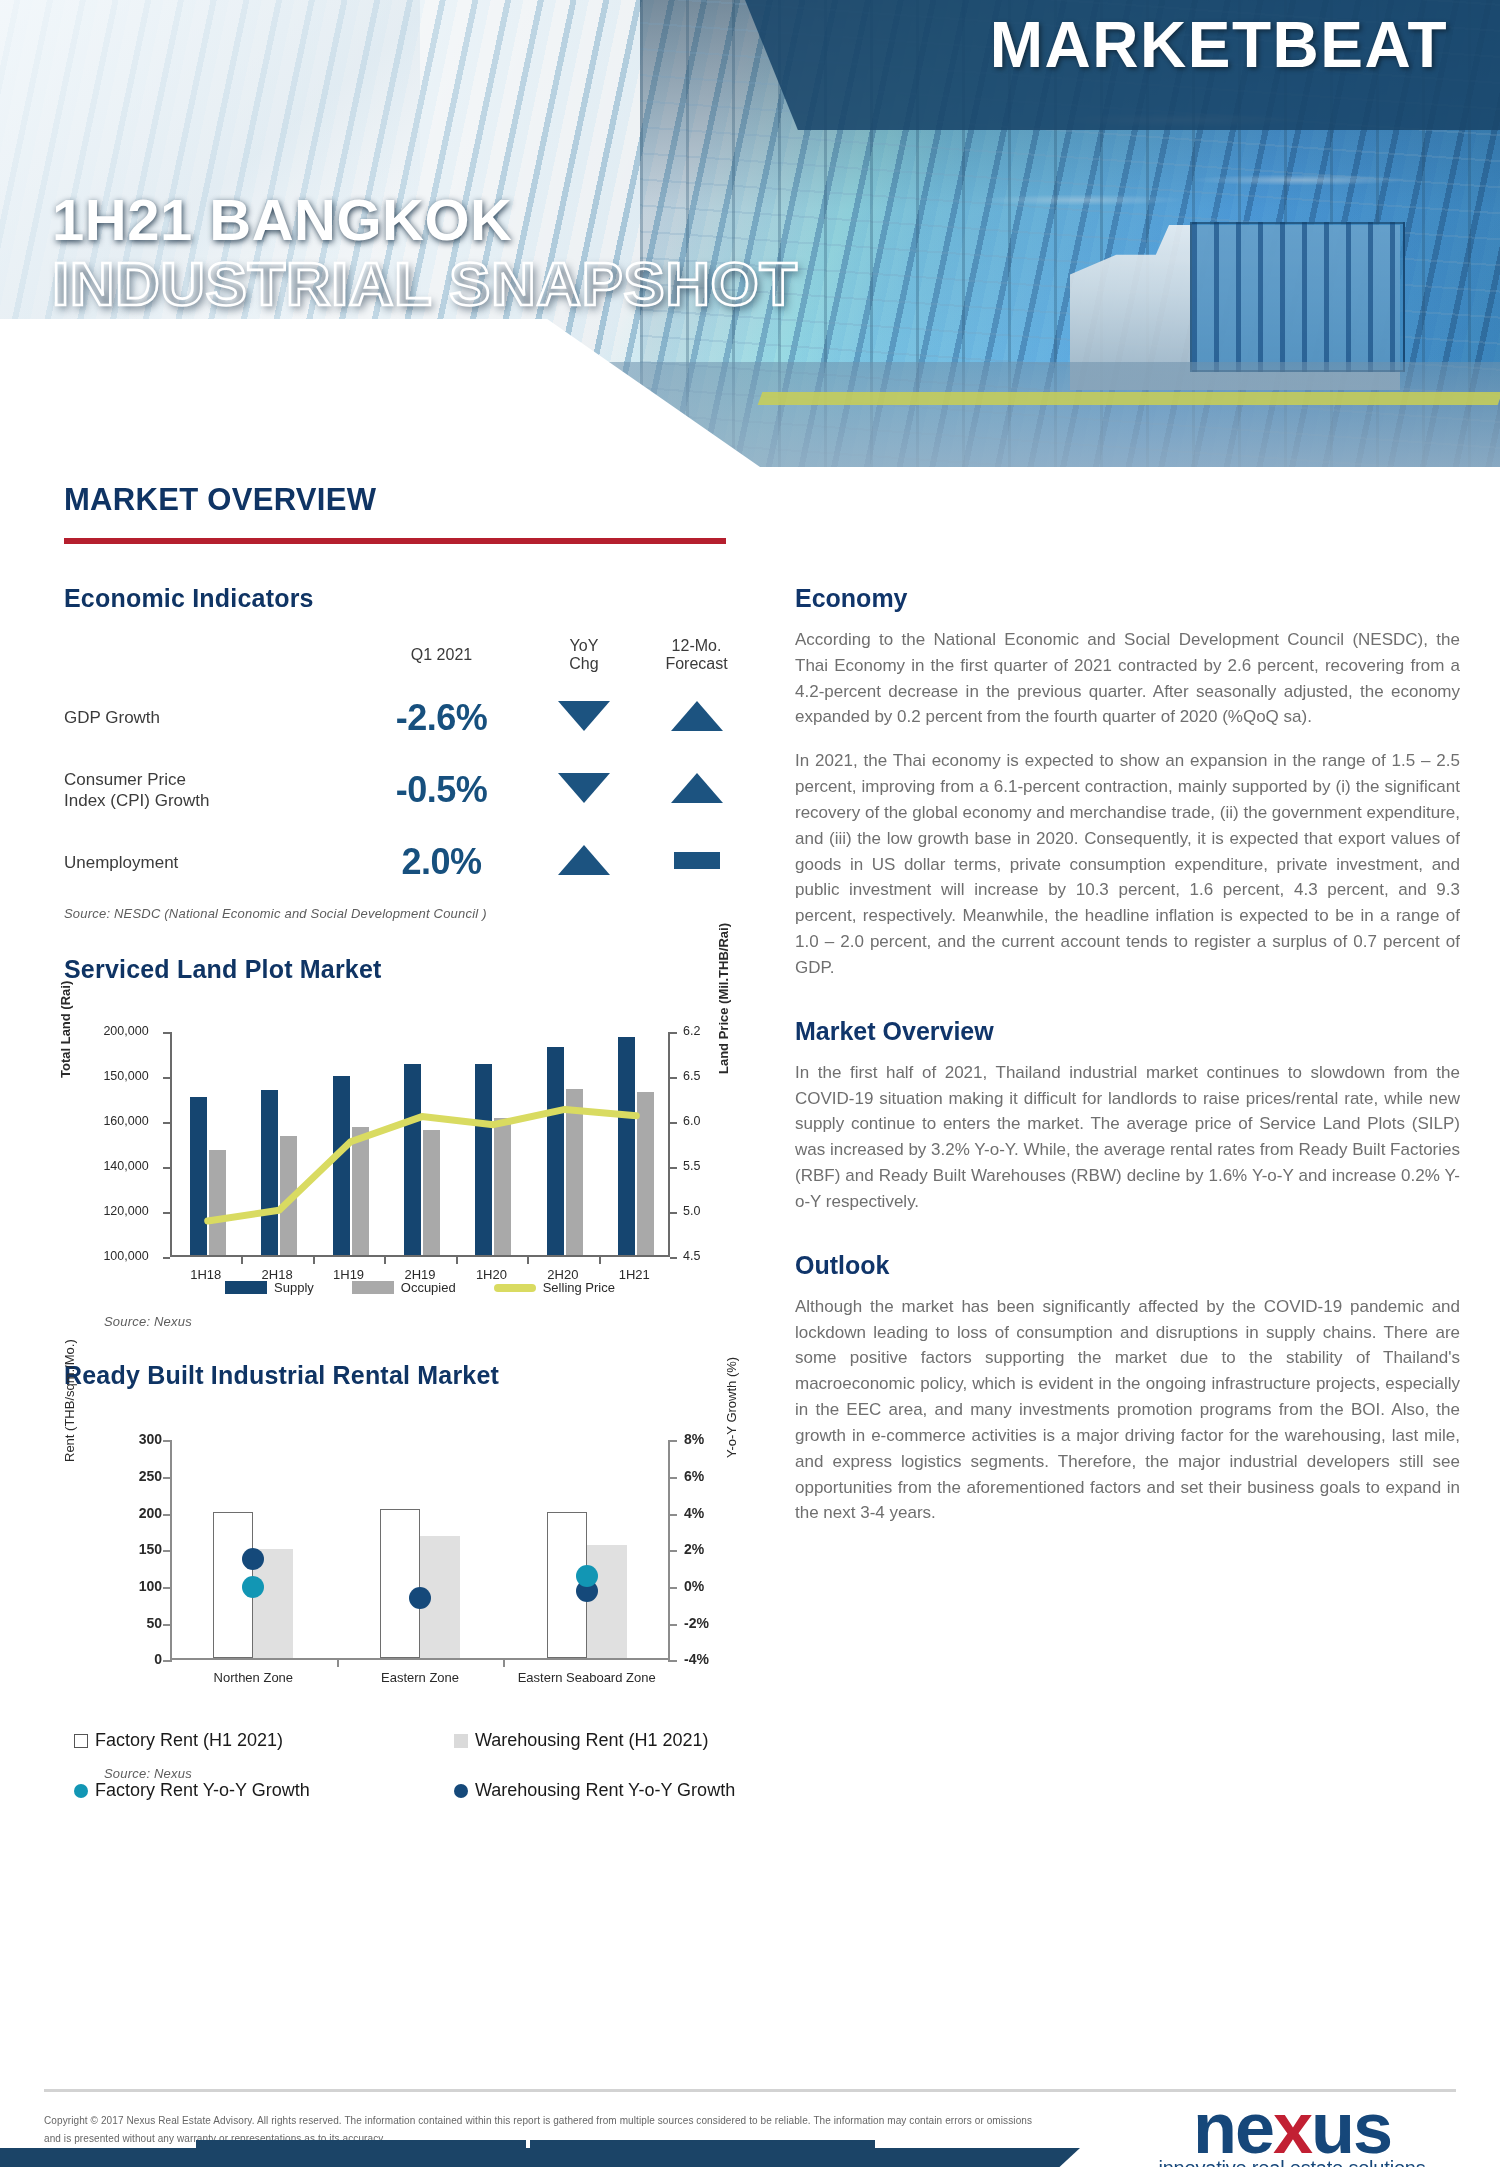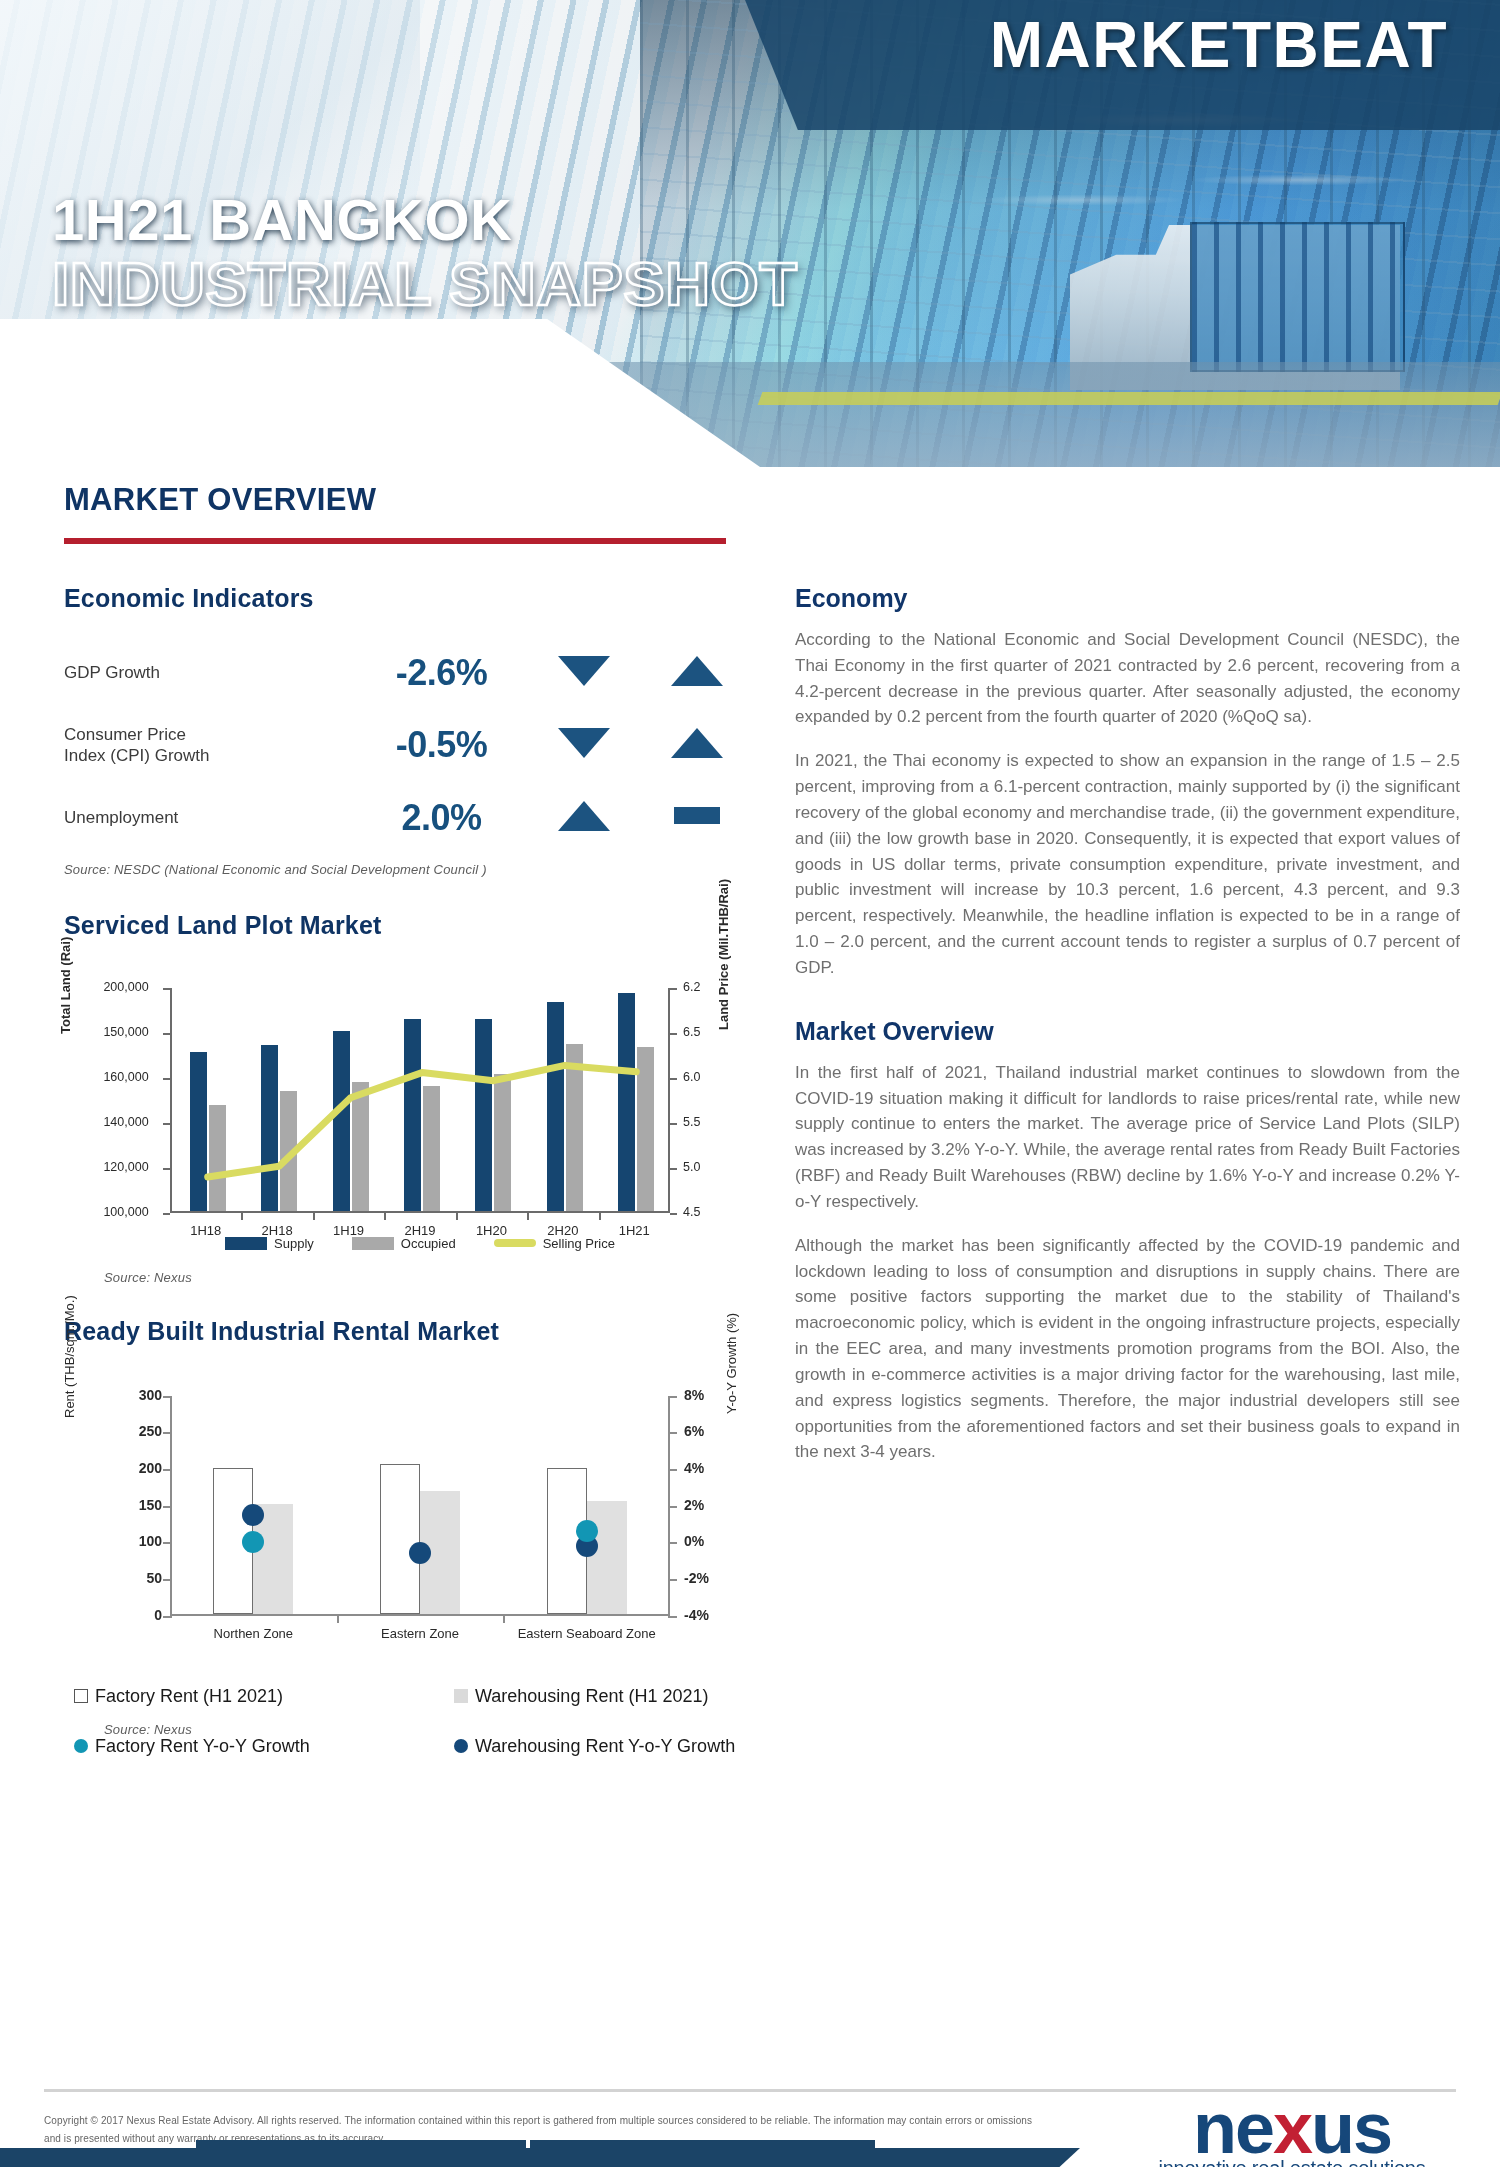--- a/index.html
+++ b/index.html
@@ -292,20 +292,32 @@
 
   <div class="mo-head">MARKET OVERVIEW</div>
   <div class="mo-rule"></div>
 
   <div class="left-col">
 
     <div class="sec-head">Economic Indicators</div>
 
     <table class="ind-table">
       <tbody>
+          <tr class="ind-hdr">
+        <td></td>
+        <td>Q1 2021</td>
+        <td>
+          <div>YoY</div>
+          <div>Chg</div>
+        </td>
+        <td>
+          <div>12-Mo.</div>
+          <div>Forecast</div>
+        </td>
+      </tr>
       <tr class="ind-row">
         <td class="ind-label">GDP Growth</td>
         <td class="ind-value">-2.6%</td>
         <td class="ind-arrow"><span class="tri-down"></span></td>
         <td class="ind-arrow2"><span class="tri-up"></span></td>
       </tr>
       <tr class="ind-row">
         <td class="ind-label" style="white-space:pre-line;">Consumer Price
 Index (CPI) Growth</td>
         <td class="ind-value">-0.5%</td>
@@ -475,20 +487,21 @@
   </div>
 
   <div class="right-col">
     <div class="r-head">Economy</div>
     <div class="r-para">According to the National Economic and Social Development Council (NESDC), the Thai Economy in the first quarter of 2021 contracted by 2.6 percent, recovering from a 4.2-percent decrease in the previous quarter. After seasonally adjusted, the economy expanded by 0.2 percent from the fourth quarter of 2020 (%QoQ sa).</div>
     <div class="r-para">In 2021, the Thai economy is expected to show an expansion in the range of 1.5 – 2.5 percent, improving from a 6.1-percent contraction, mainly supported by (i) the significant recovery of the global economy and merchandise trade, (ii) the government expenditure, and (iii) the low growth base in 2020. Consequently, it is expected that export values of goods in US dollar terms, private consumption expenditure, private investment, and public investment will increase by 10.3 percent, 1.6 percent, 4.3 percent, and 9.3 percent, respectively. Meanwhile, the headline inflation is expected to be in a range of 1.0 – 2.0 percent, and the current account tends to register a surplus of 0.7 percent of GDP.</div>
 
     <div class="r-head spaced">Market Overview</div>
     <div class="r-para">In the first half of 2021, Thailand industrial market continues to slowdown from the COVID-19 situation making it difficult for landlords to raise prices/rental rate, while new supply continue to enters the market. The average price of Service Land Plots (SILP) was increased by 3.2% Y-o-Y. While, the average rental rates from Ready Built Factories (RBF) and Ready Built Warehouses (RBW) decline by 1.6% Y-o-Y and increase 0.2% Y-o-Y respectively.</div>
 
+    <div class="r-head spaced">Outlook</div>
     <div class="r-para">Although the market has been significantly affected by the COVID-19 pandemic and lockdown leading to loss of consumption and disruptions in supply chains. There are some positive factors supporting the market due to the stability of Thailand's macroeconomic policy, which is evident in the ongoing infrastructure projects, especially in the EEC area, and many investments promotion programs from the BOI. Also, the growth in e-commerce activities is a major driving factor for the warehousing, last mile, and express logistics segments. Therefore, the major industrial developers still see opportunities from the aforementioned factors and set their business goals to expand in the next 3-4 years.</div>
   </div>
 
   <div class="foot-rule"></div>
   <div class="copy">Copyright © 2017 Nexus Real Estate Advisory. All rights reserved. The information contained within this report is gathered from multiple sources considered to be reliable. The information may contain errors or omissions and is presented without any warranty or representations as to its accuracy.</div>
   <div class="foot-blue-notch"></div>
   <div class="foot-blue-notch2"></div>
   <div class="foot-blue"></div>
   <div class="logo">
     <div class="logo-word"><span>ne</span><span class="logo-x">x</span><span>us</span></div>

